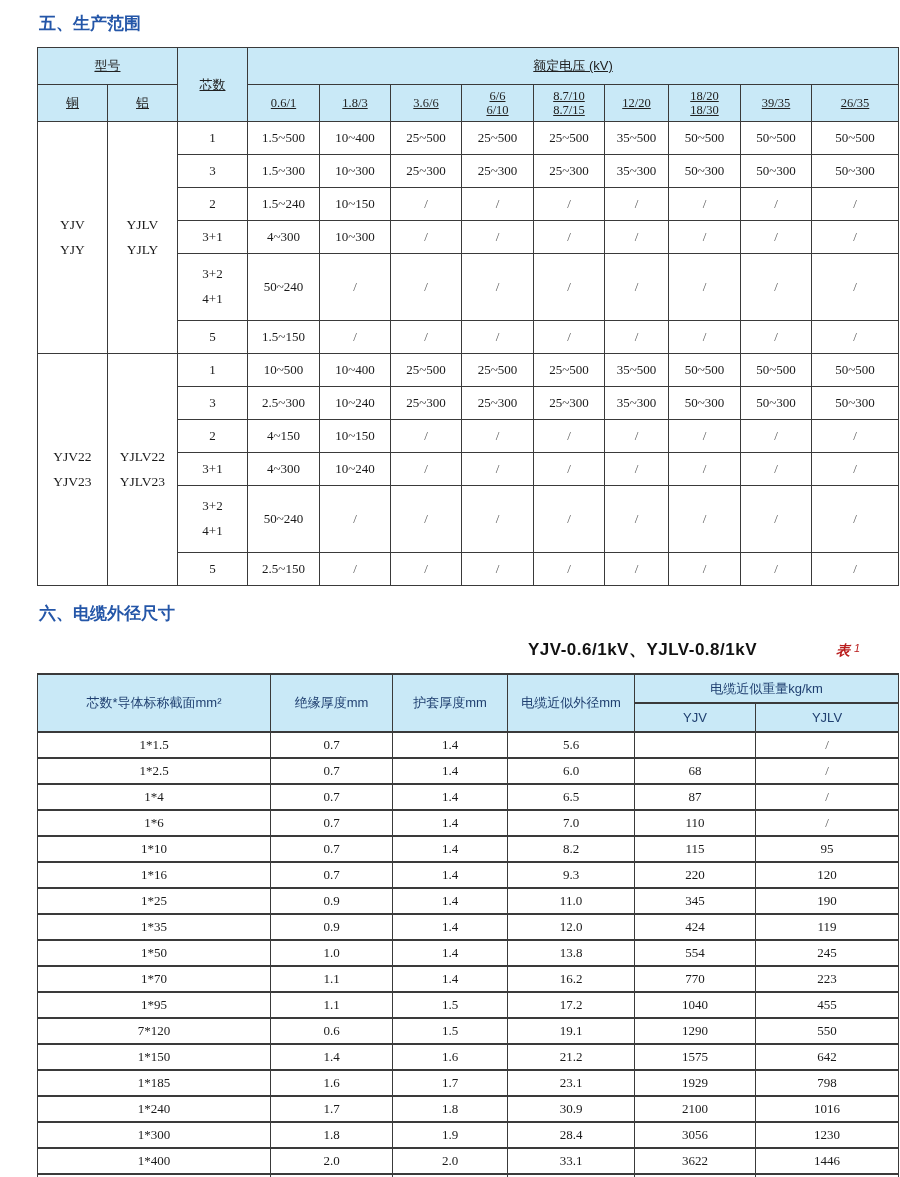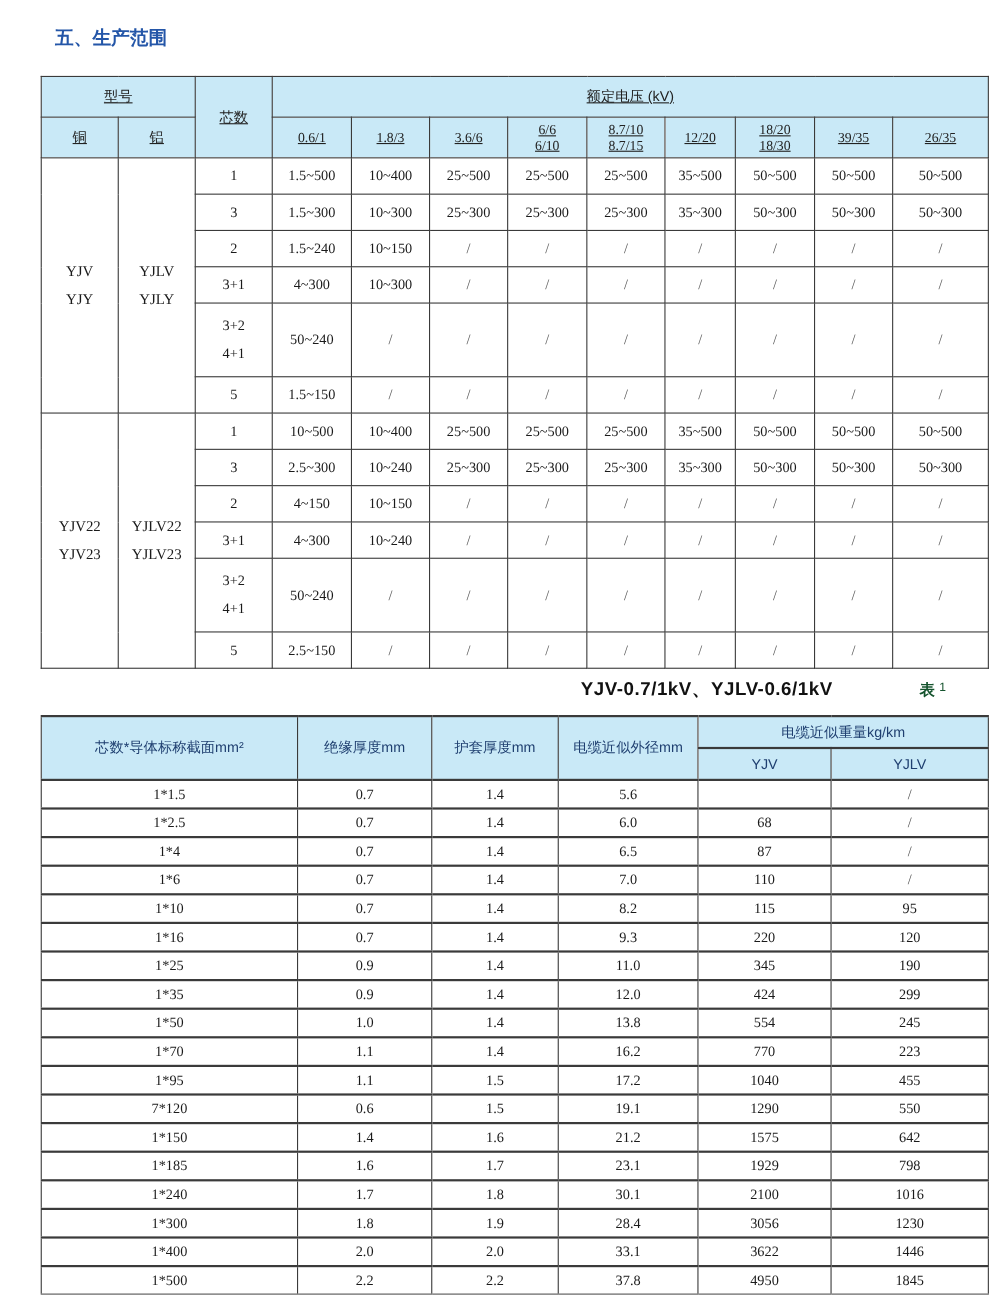--- a/index.html
+++ b/index.html
@@ -7,21 +7,21 @@
     --hdrbg:#c9e9f7;
     --navy:#1f3f70;
     --line:#3a3a3a;
   }
   html,body{margin:0;padding:0;background:#ffffff;}
   .page{
     width:900px;height:1177px;position:relative;background:#fff;
     font-family:"Liberation Serif", serif;color:#1a1a1a;overflow:hidden;
   }
   h2.section{
-    margin:14px;padding:9px 0 9px 36px;
+    margin:3px;padding:9px 0 9px 36px;
     font-family:"Liberation Sans", sans-serif;
     font-size:17px;font-weight:bold;color:var(--accent);
   }
   table{border-collapse:collapse;table-layout:fixed;margin-left:37px;width:861px;}
   td,th{border:1px solid var(--line);text-align:center;vertical-align:middle;
         padding:0;overflow:hidden;}
   
   #prod-table thead th{
     background:var(--hdrbg);font-weight:normal;
     font-family:"Liberation Sans", sans-serif;font-size:13px;color:#222;
@@ -48,21 +48,21 @@
   #dim-table td.slash{color:#555;}
   .subtitle-row{
     position:relative;height:26px;margin-top:2px;
     font-family:"Liberation Sans", sans-serif;
   }
   .subtitle-row .sub{
     position:absolute;left:385px;right:0;bottom:2px;text-align:center;
     font-size:17px;font-weight:bold;color:#111;letter-spacing:0.5px;
   }
   .subtitle-row .tag{
-    position:absolute;right:40px;bottom:3px;font-size:14px;font-weight:bold;color:#14532d;
+    position:absolute;right:40px;bottom:3px;font-size:14px;font-weight:bold;color:#b91c1c;font-style:italic;
   }
   .subtitle-row .tag .num{font-size:11px;font-weight:normal;vertical-align:top;}
   .spacer-a{height:4px;}
   .spacer-b{height:10px;}
 </style>
 </head>
 <body>
 
 <div class="page">
 
@@ -259,23 +259,24 @@
           <td class="slash">/</td>
           <td class="slash">/</td>
           <td class="slash">/</td>
           <td class="slash">/</td>
         </tr>
       </tbody>
     </table>
 
   <div class="spacer-a"></div>
 
+  <h2 class="section">六、电缆外径尺寸</h2>
 
   <div class="subtitle-row">
-    <span class="sub">YJV-0.7/1kV、YJLV-0.6/1kV</span>
+    <span class="sub">YJV-0.6/1kV、YJLV-0.8/1kV</span>
     <span class="tag"><span>表</span> <span class="num">1</span></span>
   </div>
 
   <div class="spacer-b"></div>
 
   <table id="dim-table">
     <colgroup>
       <col style="width:233px">
         <col style="width:122px">
         <col style="width:115px">
@@ -352,21 +353,21 @@
           <td class="">11.0</td>
           <td class="">345</td>
           <td class="">190</td>
         </tr>
         <tr>
           <td class="">1*35</td>
           <td class="">0.9</td>
           <td class="">1.4</td>
           <td class="">12.0</td>
           <td class="">424</td>
-          <td class="">299</td>
+          <td class="">119</td>
         </tr>
         <tr>
           <td class="">1*50</td>
           <td class="">1.0</td>
           <td class="">1.4</td>
           <td class="">13.8</td>
           <td class="">554</td>
           <td class="">245</td>
         </tr>
         <tr>
@@ -406,21 +407,21 @@
           <td class="">1.6</td>
           <td class="">1.7</td>
           <td class="">23.1</td>
           <td class="">1929</td>
           <td class="">798</td>
         </tr>
         <tr>
           <td class="">1*240</td>
           <td class="">1.7</td>
           <td class="">1.8</td>
-          <td class="">30.1</td>
+          <td class="">30.9</td>
           <td class="">2100</td>
           <td class="">1016</td>
         </tr>
         <tr>
           <td class="">1*300</td>
           <td class="">1.8</td>
           <td class="">1.9</td>
           <td class="">28.4</td>
           <td class="">3056</td>
           <td class="">1230</td>

